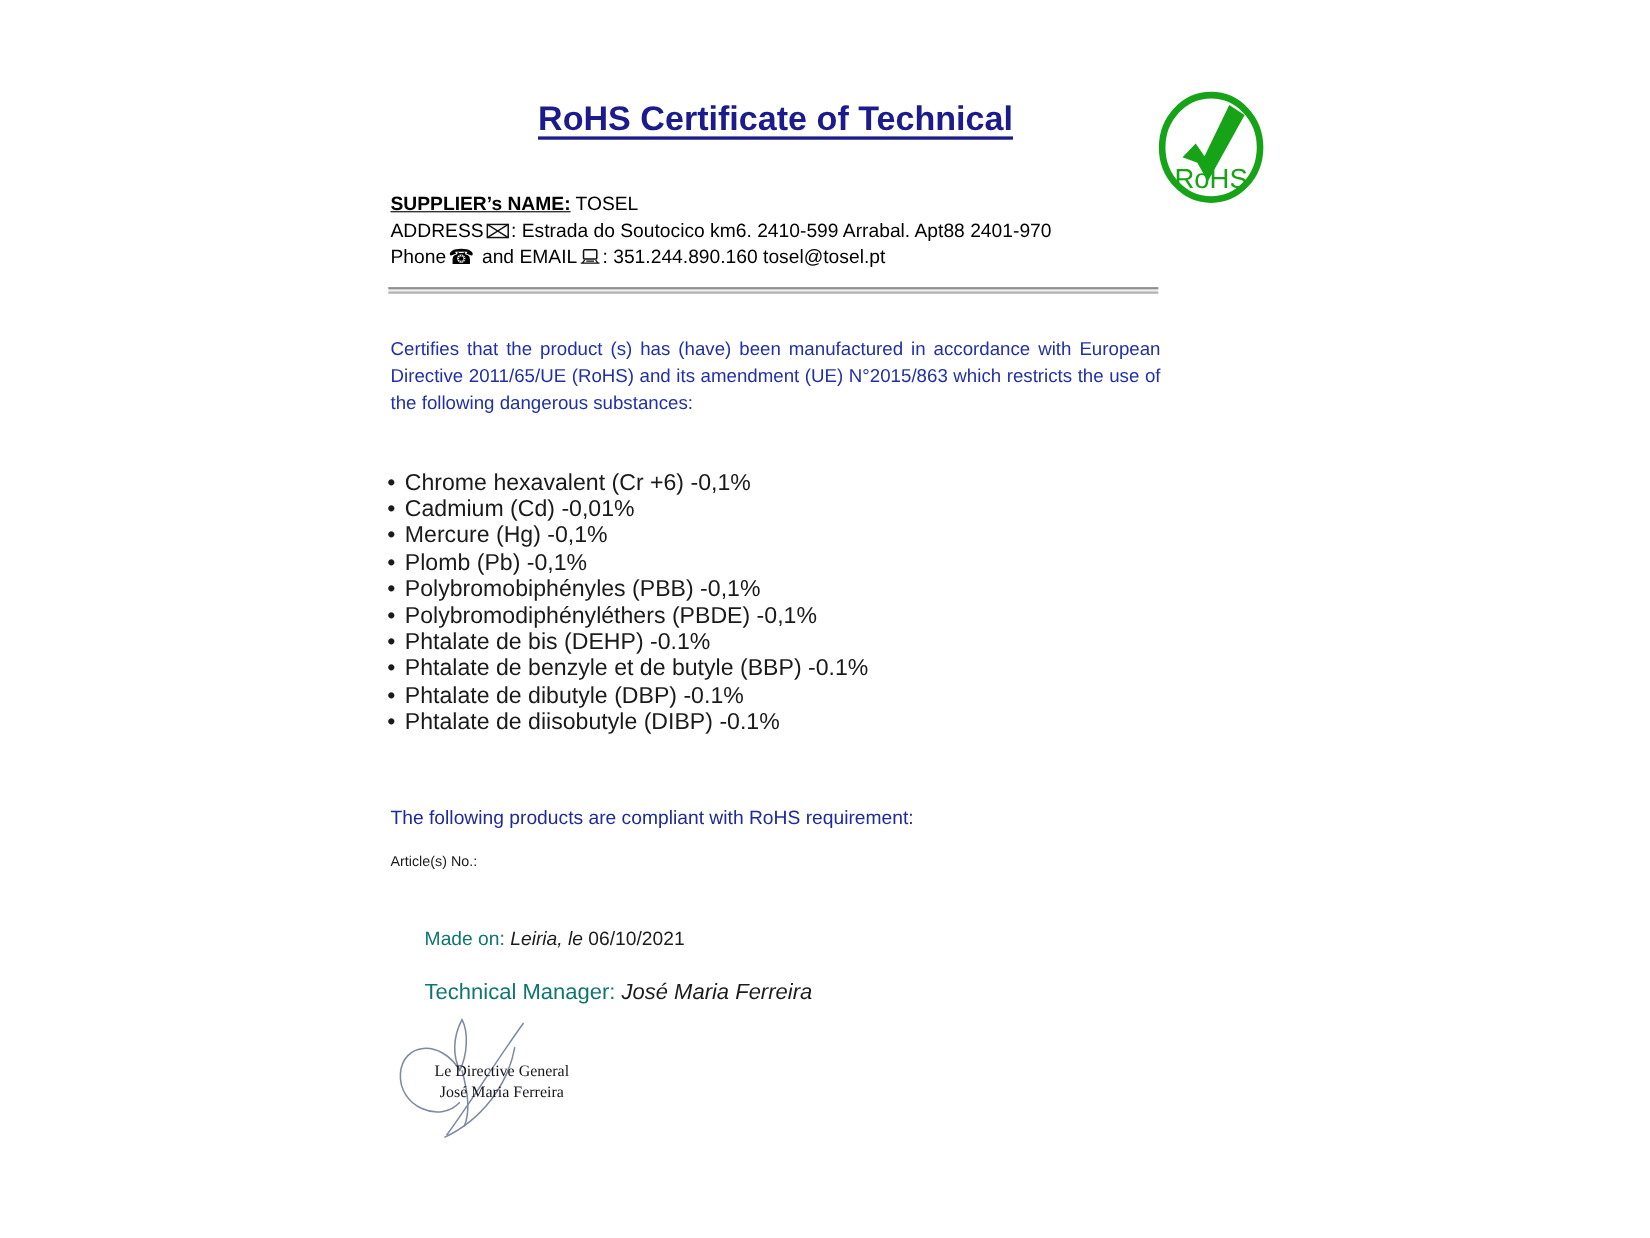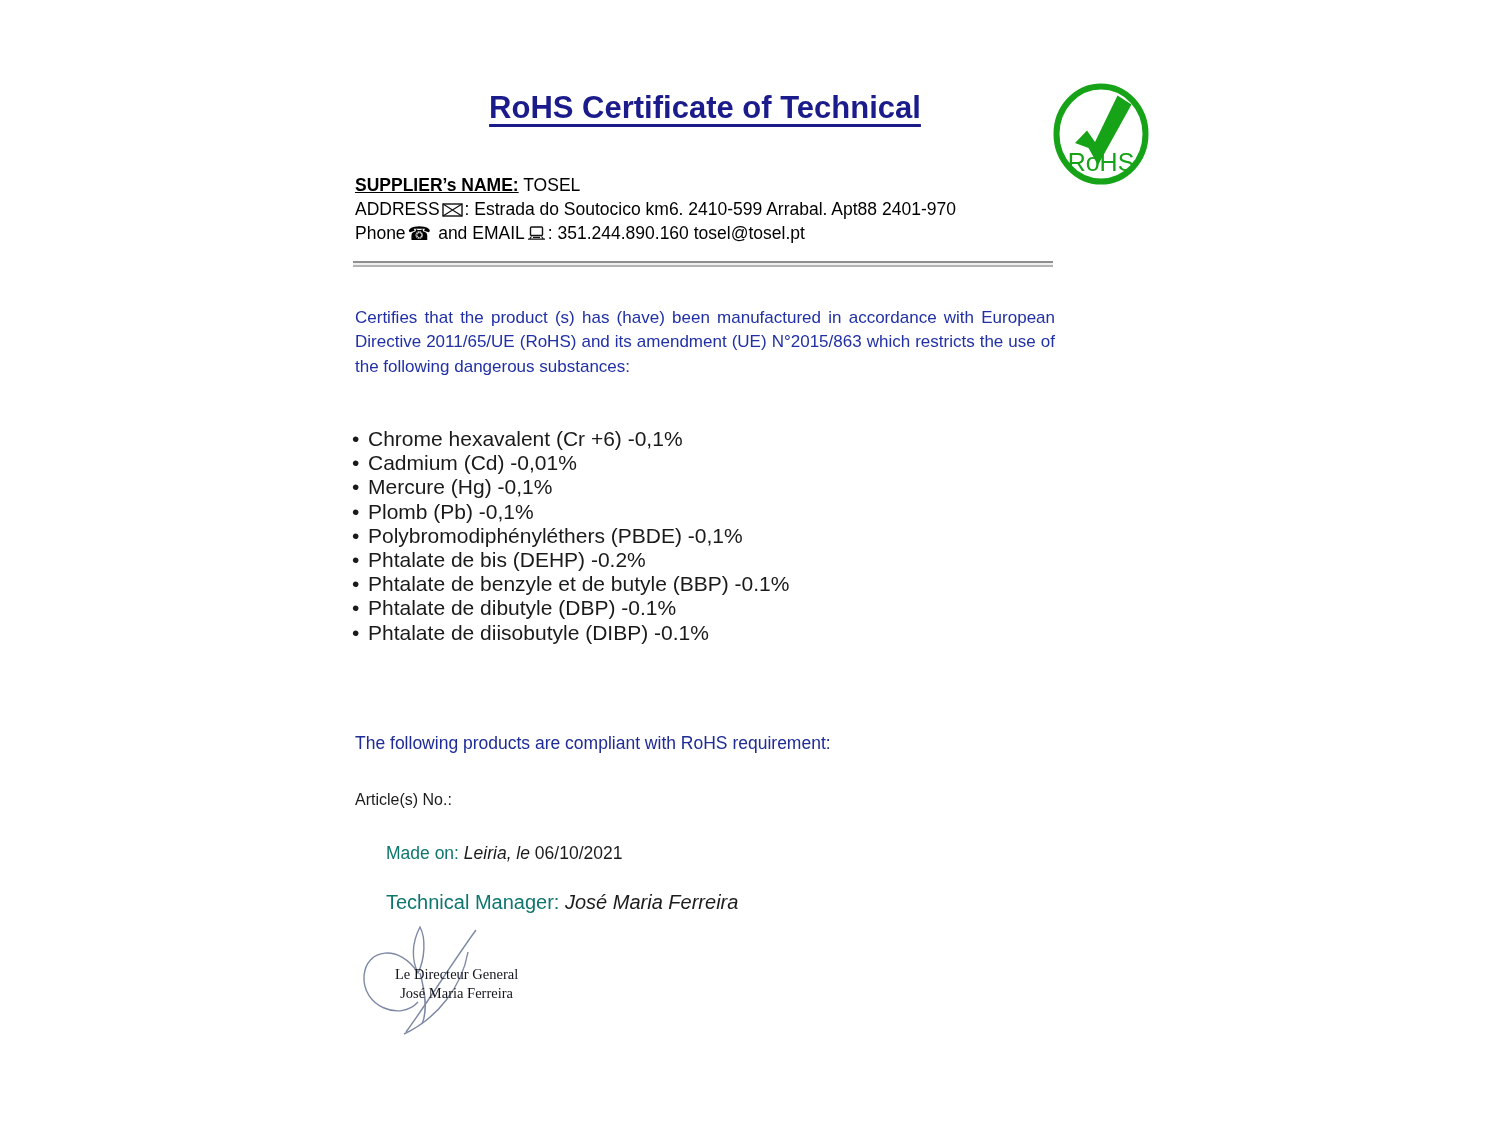--- a/index.html
+++ b/index.html
@@ -23,21 +23,21 @@
         border-top:2px solid #8f8f8f;border-bottom:2px solid #b3b3b3;}
 
   .certifies{position:absolute;left:355px;top:306px;width:700px;margin:0;
              font-size:17px;line-height:24.3px;color:#2130a6;text-align:justify;}
 
   .substances{position:absolute;left:352px;top:427px;width:720px;margin:0;padding:0;
               list-style:none;font-size:21px;line-height:24.2px;color:#1a1a1a;}
   .substances li::before{content:"\2022";display:inline-block;width:16px;}
 
   .compliance{position:absolute;left:355px;top:733px;margin:0;font-size:17.5px;color:#1f2b96;}
-  .article{position:absolute;left:355px;top:791px;margin:0;font-size:16px;color:#1c1c1c;}
+  .article{position:absolute;left:355px;top:775px;margin:0;font-size:13px;color:#1c1c1c;}
 
   .madeon{position:absolute;left:355px;top:843px;margin:0;font-size:17.5px;color:#1c1c1c;}
   .manager{position:absolute;left:355px;top:891px;margin:0;font-size:20px;color:#1c1c1c;}
   .label{font-weight:normal;color:#0f766e;margin-left:31px;}
   .it{font-style:italic;}
 
   .signature{position:absolute;left:358px;top:924px;width:160px;height:120px;}
   .sig-strokes{position:absolute;left:0;top:0;}
   .sig-text{position:absolute;left:37px;top:41px;font-family:"Liberation Serif",serif;
             font-size:14.5px;line-height:19px;color:#15151c;white-space:nowrap;text-align:center;}
@@ -71,22 +71,23 @@
 
   <div class="rule"></div>
 
   <p class="certifies">Certifies that the product (s) has (have) been manufactured in accordance with European Directive 2011/65/UE (RoHS) and its amendment (UE) N°2015/863 which restricts the use of the following dangerous substances:</p>
 
   <ul class="substances">
     <li>Chrome hexavalent (Cr +6) -0,1%</li>
     <li>Cadmium (Cd) -0,01%</li>
     <li>Mercure (Hg) -0,1%</li>
     <li>Plomb (Pb) -0,1%</li>
+    <li>Polybromobiphényles (PBB) -0,1%</li>
     <li>Polybromodiphényléthers (PBDE) -0,1%</li>
-    <li>Phtalate de bis (DEHP) -0.2%</li>
+    <li>Phtalate de bis (DEHP) -0.1%</li>
     <li>Phtalate de benzyle et de butyle (BBP) -0.1%</li>
     <li>Phtalate de dibutyle (DBP) -0.1%</li>
     <li>Phtalate de diisobutyle (DIBP) -0.1%</li>
   </ul>
 
   <p class="compliance">The following products are compliant with RoHS requirement:</p>
 
   <p class="article">Article(s) No.:</p>
 
   <p class="madeon"><span class="label">Made on:</span><span class="it"> Leiria, le </span><span>06/10/2021</span></p>
@@ -97,18 +98,18 @@
     <svg class="sig-strokes" width="160" height="120" viewBox="0 0 160 120">
       <g fill="none" stroke="#7e89a3" stroke-width="1.4">
         <path d="M62 3 C 53 20, 54 37, 60 49 C 67 35, 68 14, 62 3 Z"></path>
         <path d="M60 49 C 42 20, 8 24, 6 52 C 4 82, 42 98, 60 78"></path>
         <path d="M118 6 C 96 36, 70 78, 48 108"></path>
         <path d="M46 110 C 80 94, 104 62, 110 28"></path>
         <path d="M62 49 C 67 68, 70 86, 64 100"></path>
       </g>
     </svg>
     <div class="sig-text">
-      <div>Le Directeur General</div>
+      <div>Le Directive General</div>
       <div>José Maria Ferreira</div>
     </div>
   </div>
 
 </div>
 
 </body></html>

